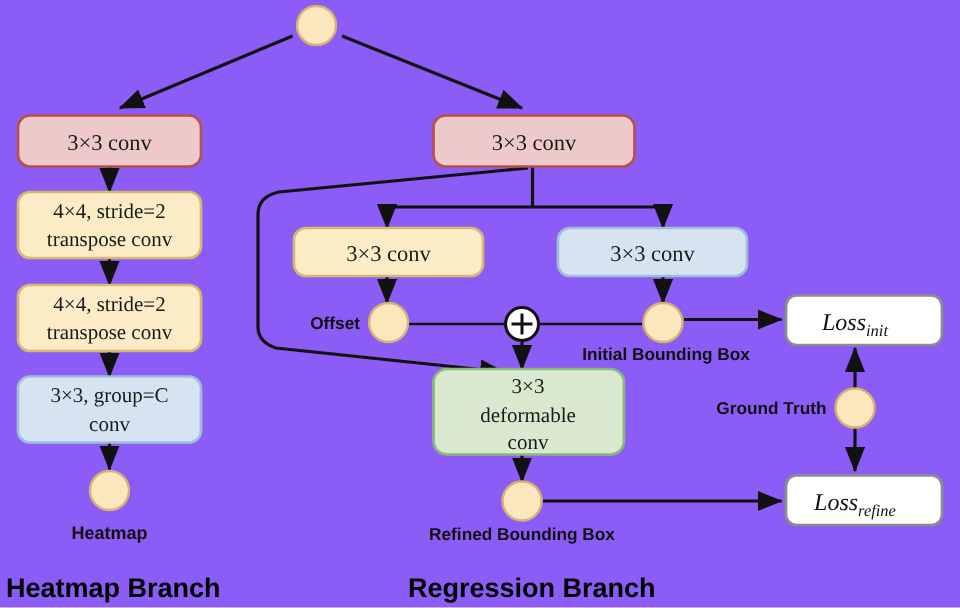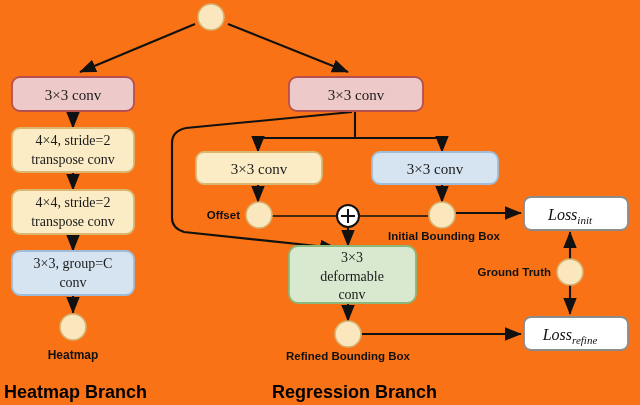--- a/index.html
+++ b/index.html
@@ -1,18 +1,18 @@
 <!DOCTYPE html>
 <html><head>
 <meta charset="utf-8">
 <style>
   html,body{margin:0;padding:0;background:#ffffff;}
   body{width:640px;height:405px;overflow:hidden;
        font-family:"Liberation Sans",sans-serif;}
-  #stage{position:relative;width:640px;height:405px;background:#f97316;}
+  #stage{position:relative;width:640px;height:405px;background:#8b5cf6;}
   svg{position:absolute;left:0;top:0;width:640px;height:405px;}
   .nodeLabel{font-family:"Liberation Serif",serif;fill:#1a1a1a;text-anchor:middle;}
   .sansLabel{font-family:"Liberation Sans",sans-serif;fill:#111;font-weight:bold;}
   .branchTitle{font-family:"Liberation Sans",sans-serif;fill:#000;font-weight:bold;font-size:18px;}
   .lossText{font-family:"Liberation Serif",serif;font-style:italic;fill:#111;text-anchor:middle;}
   .edge{stroke:#111;stroke-width:2.1;fill:none;}
   .edgeThin{stroke:#111;stroke-width:1.7;fill:none;}
 </style>
 </head>
 <body>

